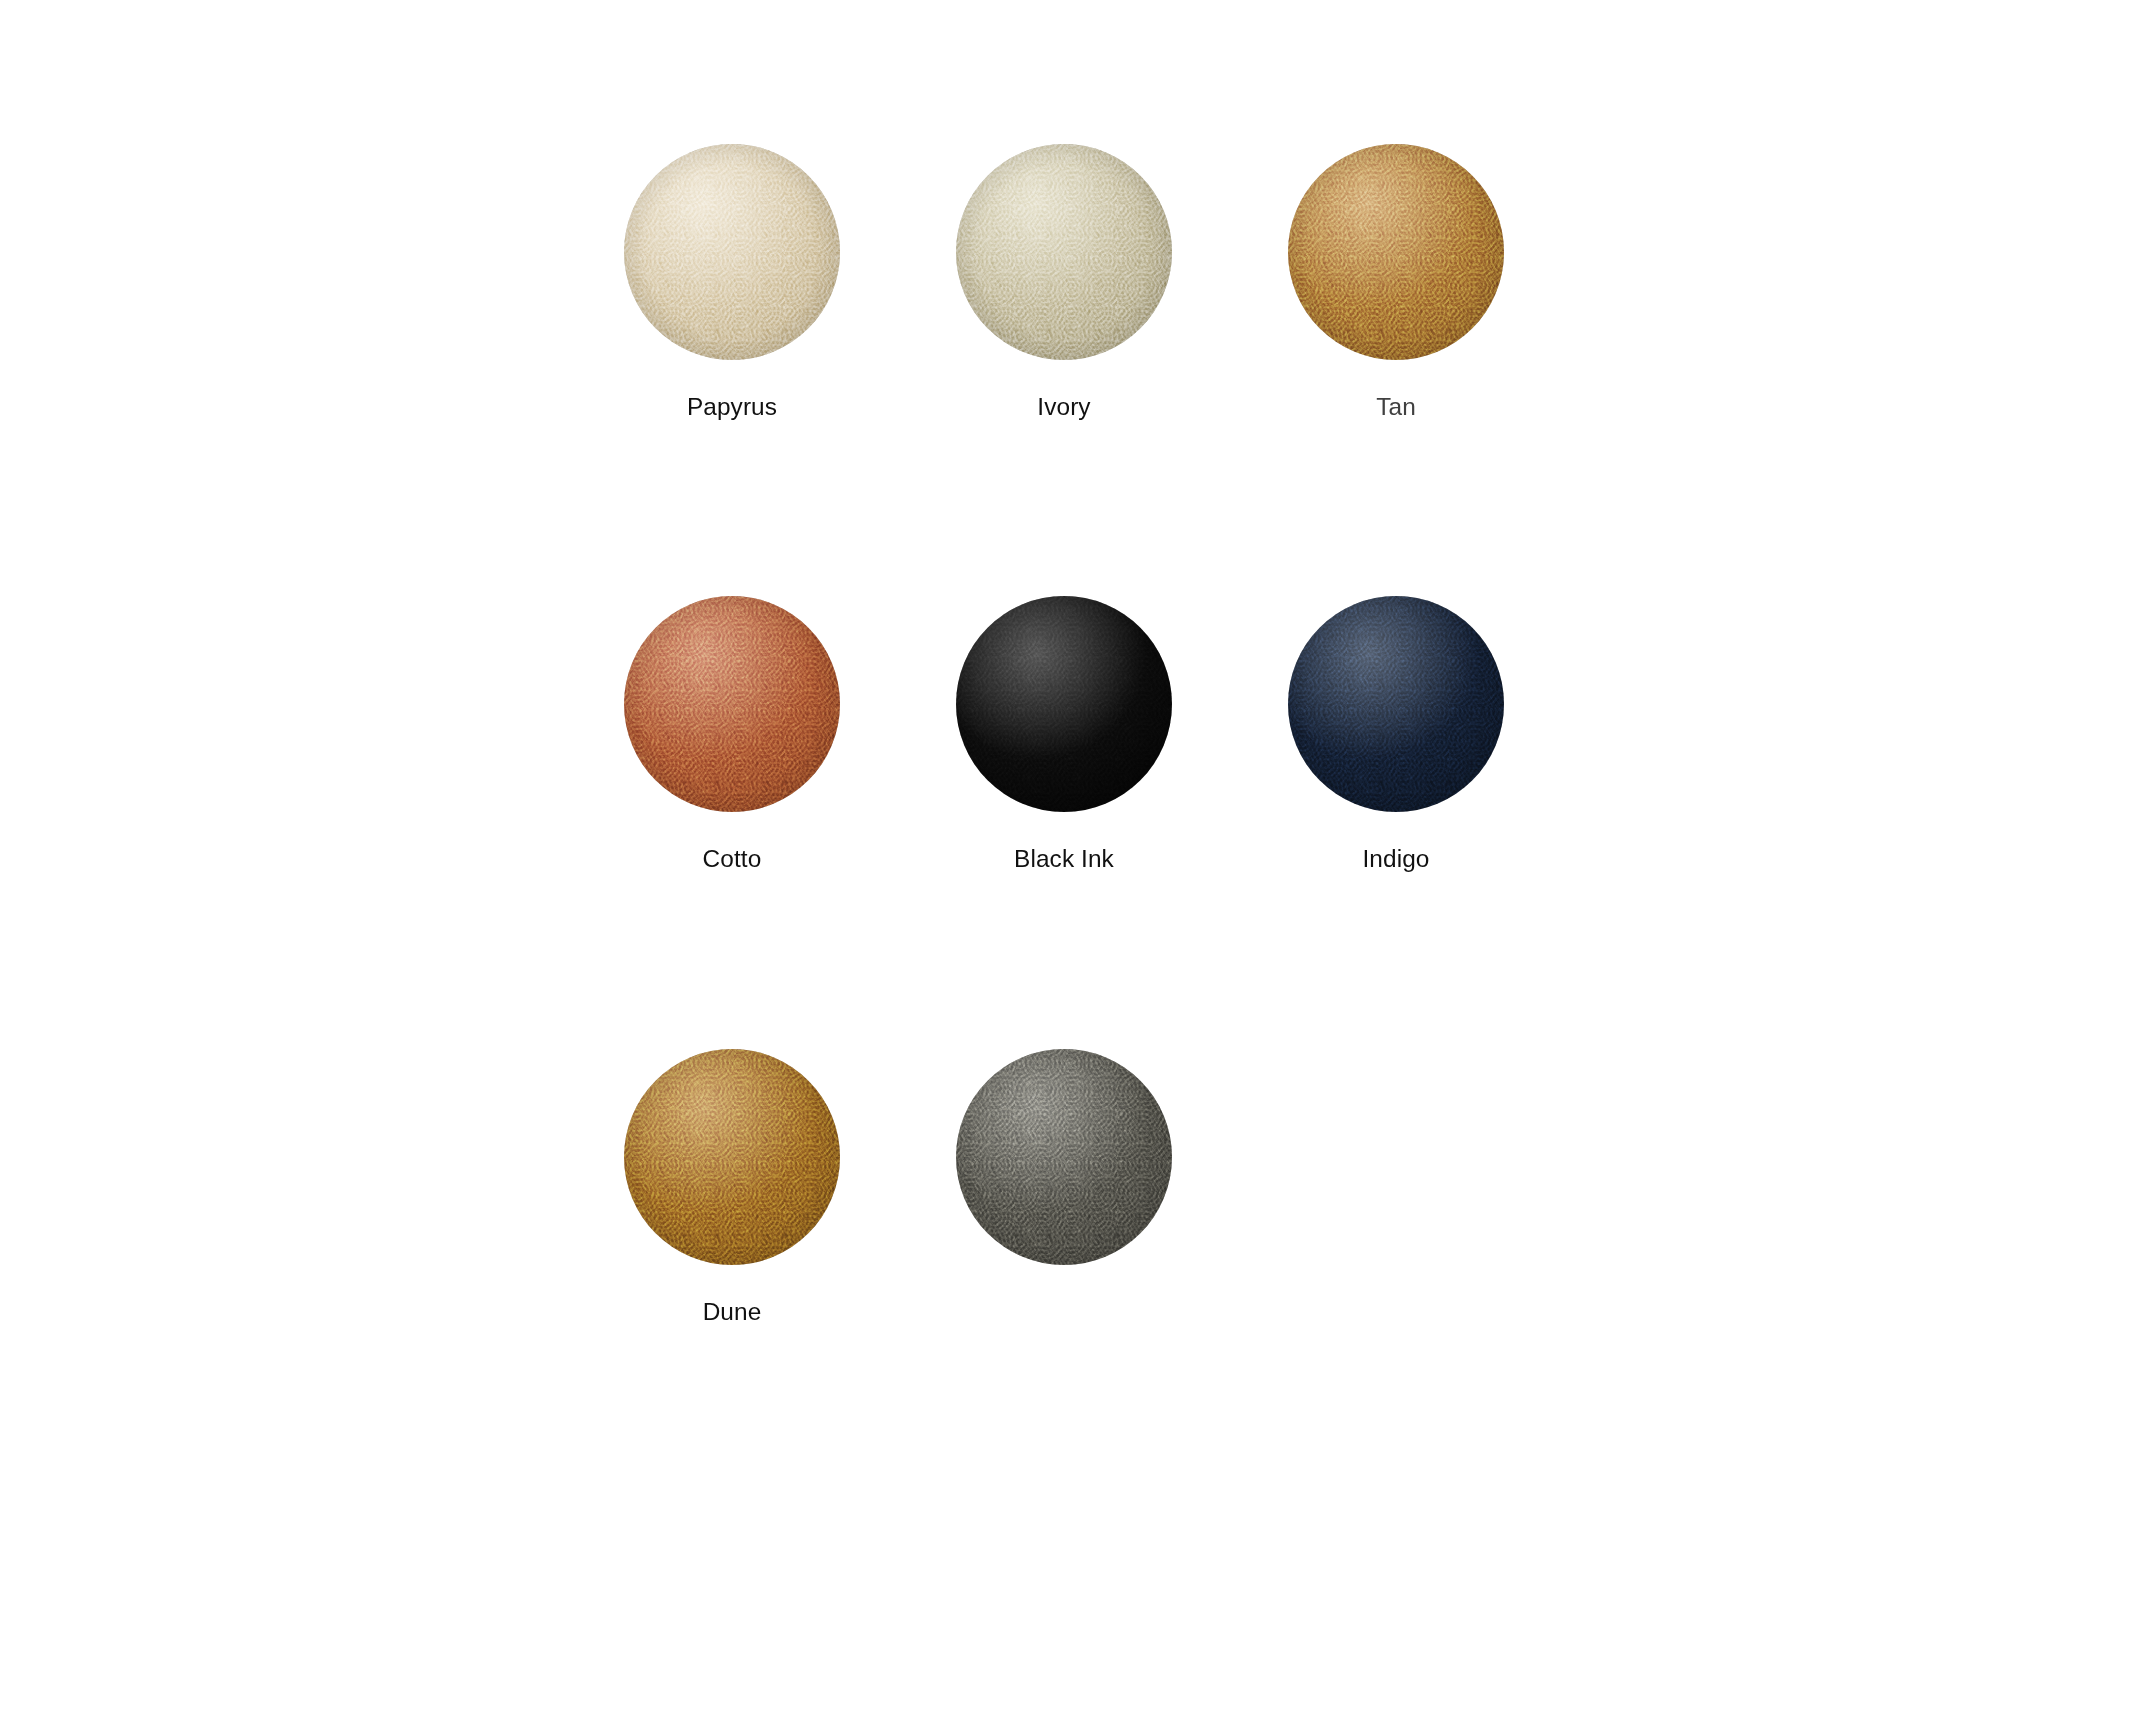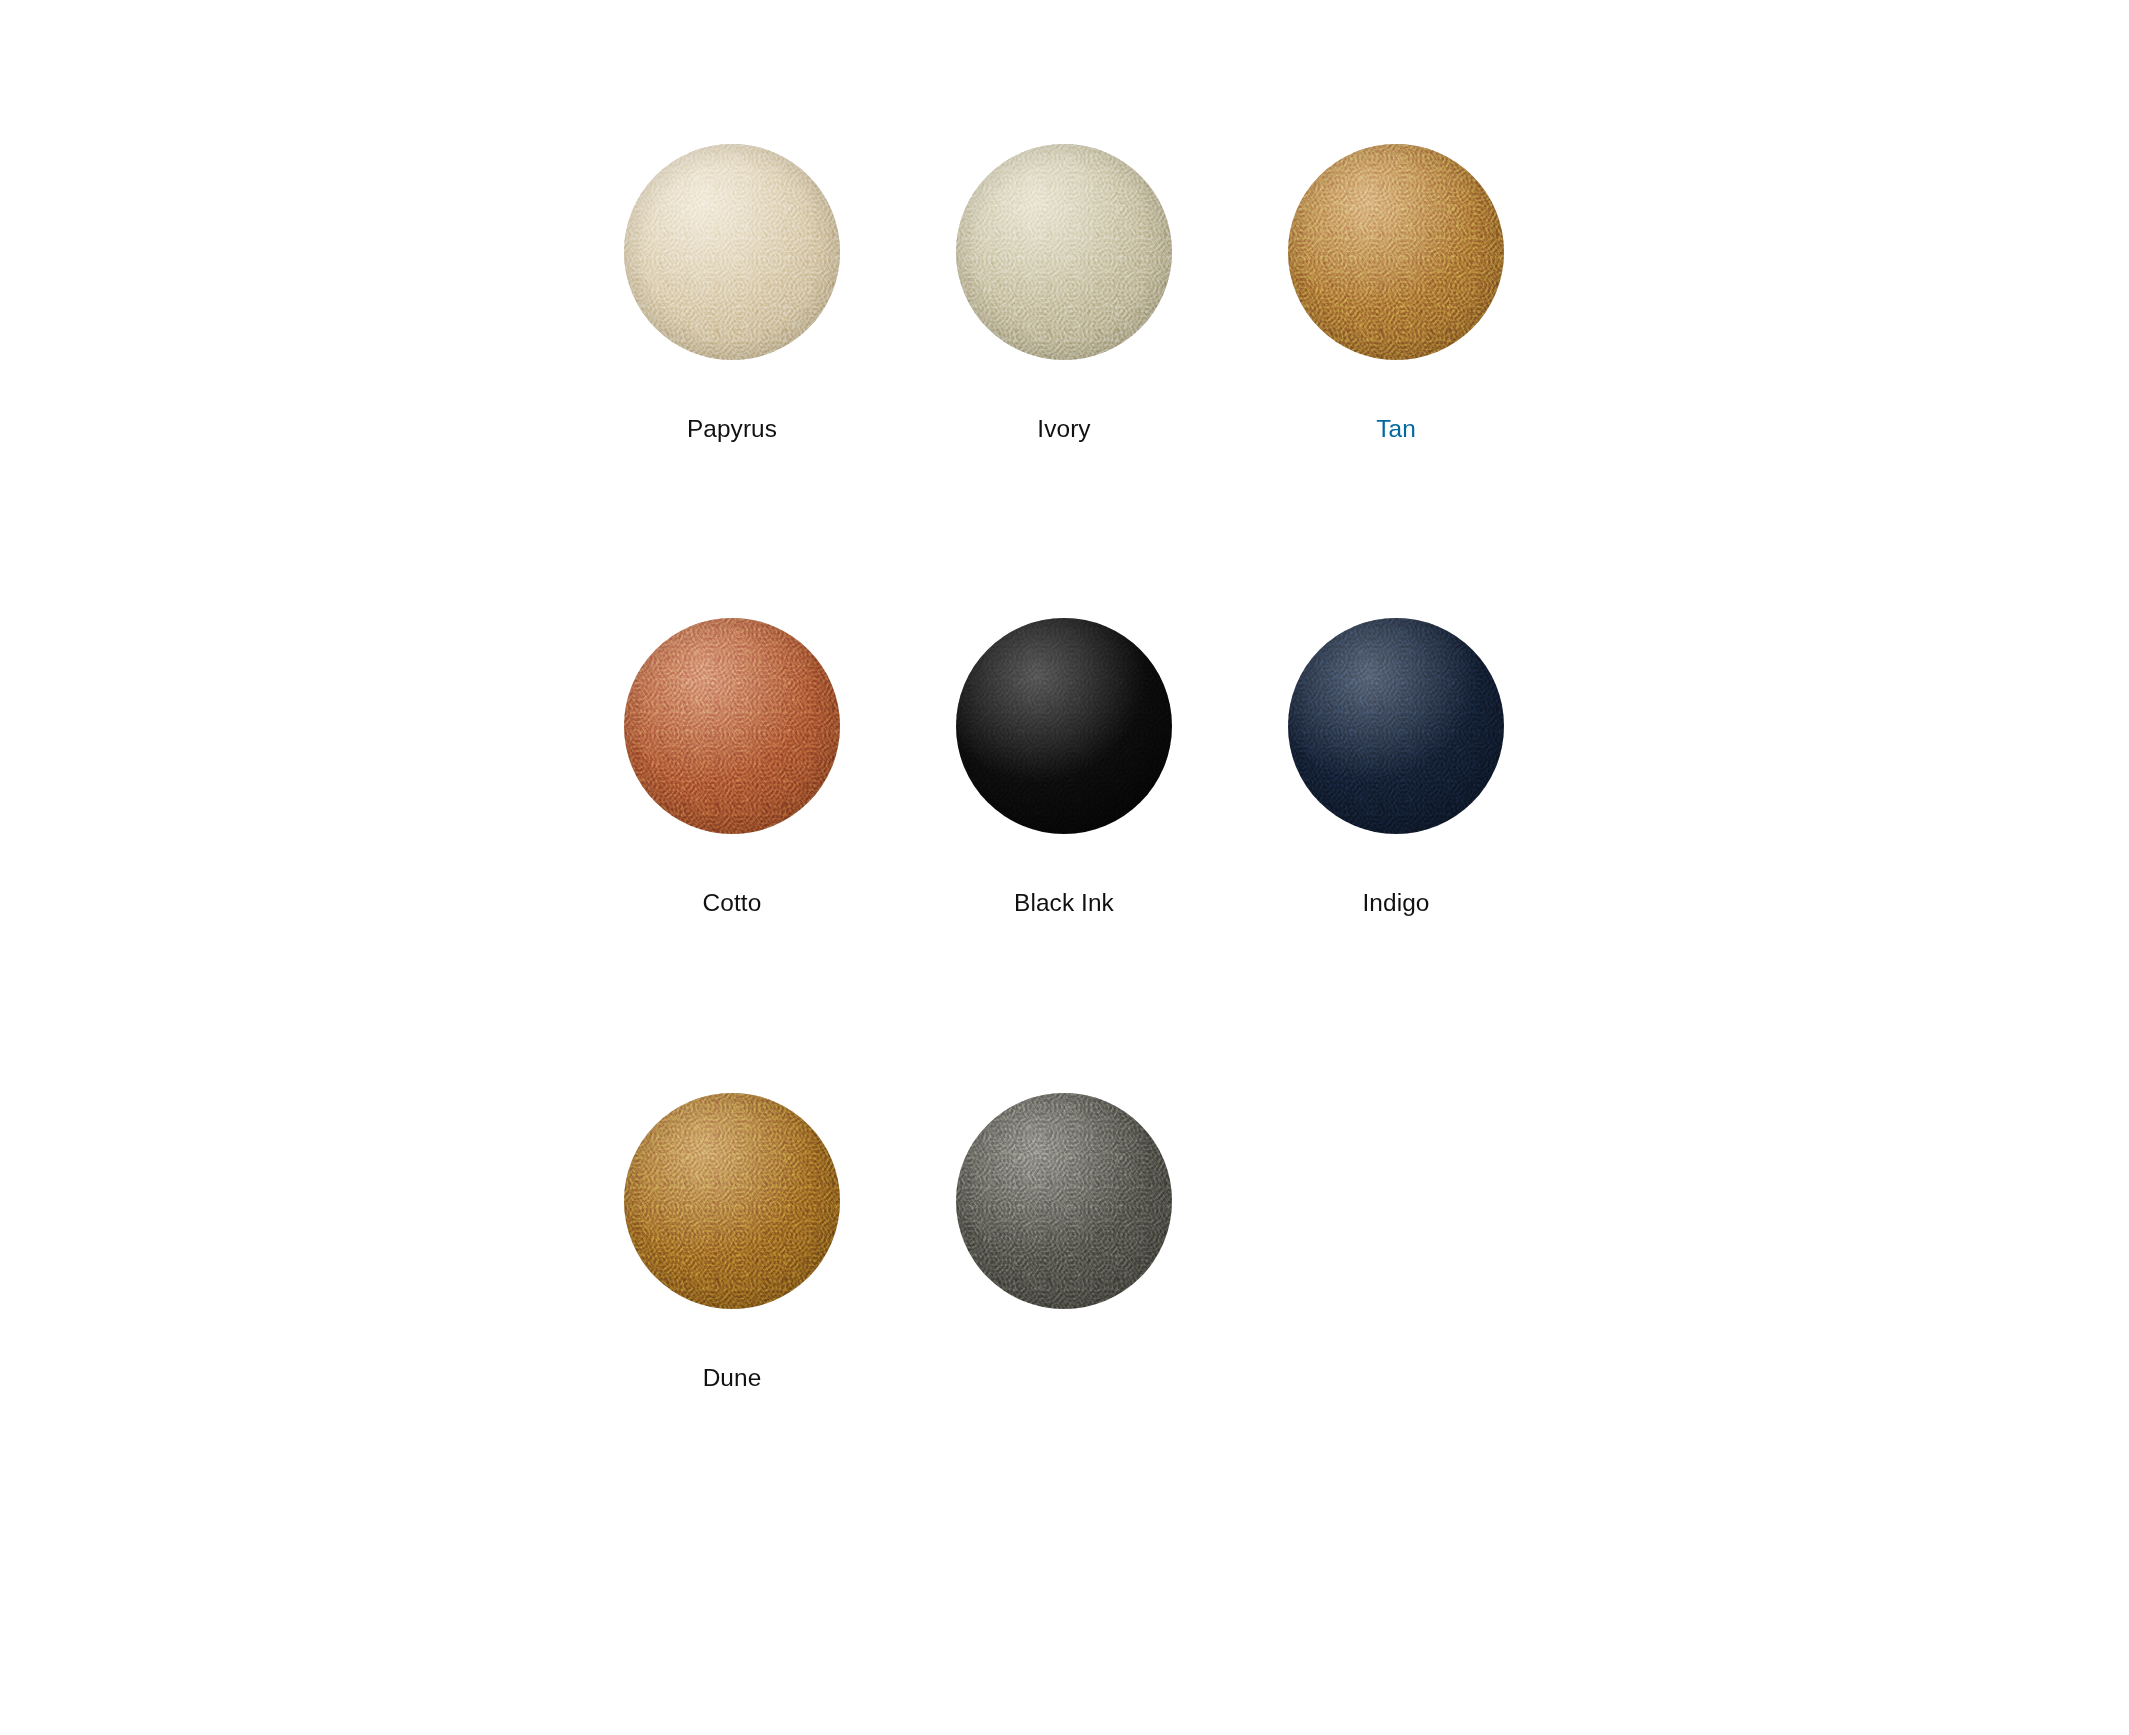--- a/index.html
+++ b/index.html
@@ -91,21 +91,21 @@
 
   
   .swatch-disc .grain-d {
     inset: 0;
     background:
       radial-gradient(circle at 38% 26%, rgba(255,255,255,0.22), rgba(255,255,255,0) 52%),
       radial-gradient(circle at 50% 50%, rgba(0,0,0,0) 56%, rgba(0,0,0,0.20) 100%);
   }
 
   .swatch-label {
-    margin-top: 57px;
+    margin-top: 35px;
     font-size: 24.4px;
     line-height: 1;
     font-weight: 400;
     letter-spacing: 0.1px;
     color: #111111;
     white-space: nowrap;
     text-align: center;
   }
 </style>
 </head>
@@ -131,21 +131,21 @@
         </div>
         <div class="swatch-label" style="color: rgb(17, 17, 17);">Ivory</div>
       </div>
       <div class="swatch-cell">
         <div class="swatch-disc" style="background-color: rgb(181, 132, 61); background-image: radial-gradient(circle at 36% 28%, rgb(208, 164, 99) 0%, rgb(181, 132, 61) 48%, rgb(148, 103, 36) 100%);">
           <div class="grain-a"></div>
           <div class="grain-b"></div>
           <div class="grain-c"></div>
           <div class="grain-d"></div>
         </div>
-        <div class="swatch-label" style="color: #0369a1;">Tan</div>
+        <div class="swatch-label" style="color: #404040;">Tan</div>
       </div>
       <div class="swatch-cell">
         <div class="swatch-disc" style="background-color: rgb(181, 98, 58); background-image: radial-gradient(circle at 36% 28%, rgb(205, 128, 88) 0%, rgb(181, 98, 58) 48%, rgb(146, 71, 34) 100%);">
           <div class="grain-a"></div>
           <div class="grain-b"></div>
           <div class="grain-c"></div>
           <div class="grain-d"></div>
         </div>
         <div class="swatch-label" style="color: rgb(17, 17, 17);">Cotto</div>
       </div>

